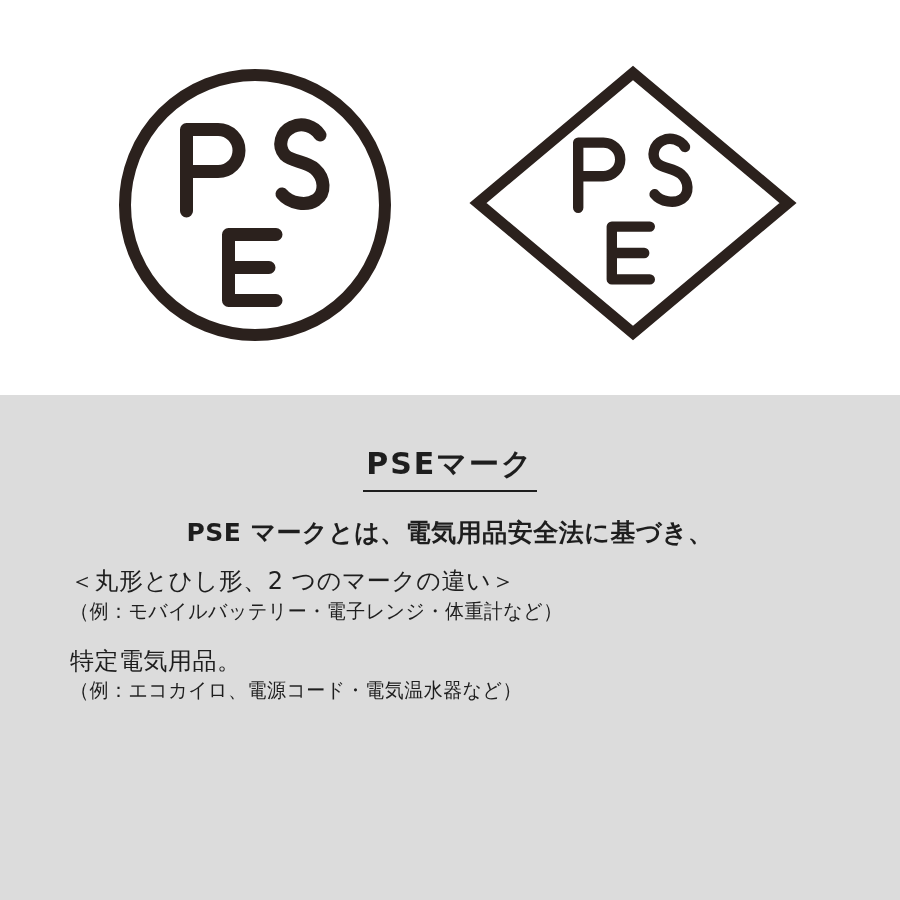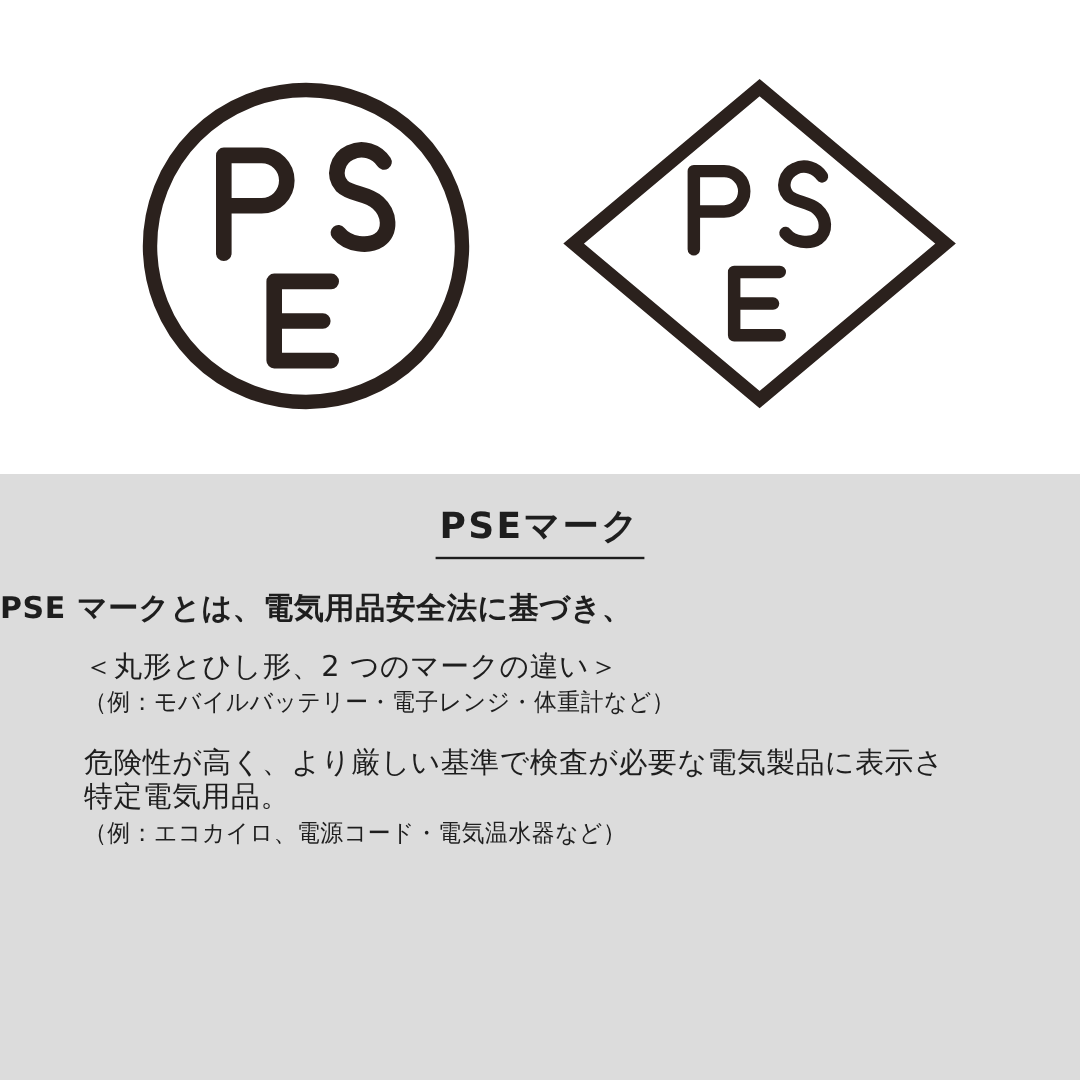--- a/index.html
+++ b/index.html
@@ -26,34 +26,34 @@
     position: absolute;
     left: 0;
     top: 395px;
     width: 900px;
     height: 505px;
     background: #dcdcdc;
     box-sizing: border-box;
   }
   .title-row {
     text-align: center;
-    margin-top: 23px;
+    margin-top: 49px;
   }
   .title {
     display: inline-block;
     font-size: 30px;
     font-weight: 700;
     letter-spacing: 2px;
     color: #1e1e1e;
     border-bottom: 2px solid #1e1e1e;
     padding: 0 3px 5px 3px;
   }
   .intro {
     margin-top: 27px;
-    text-align: left;
+    text-align: center;
     font-size: 25px;
     font-weight: 700;
     line-height: 28px;
     letter-spacing: 0.5px;
   }
   .body-block {
     margin: 20px 40px 0 70px;
     font-size: 24px;
     line-height: 29.5px;
     letter-spacing: 0.5px;
@@ -103,20 +103,19 @@
 
     <div class="body-block">
 
       <div>＜丸形とひし形、2 つのマークの違い＞</div>
 
       <div>
         <div class="example">（例：モバイルバッテリー・電子レンジ・体重計など）</div>
       </div>
 
       <div class="section-2">
-        <div>危険性が高く、より厳しい基準で検査が必要な電気製品に表示さ</div>
         <div>特定電気用品。</div>
         <div class="example">（例：エコカイロ、電源コード・電気温水器など）</div>
       </div>
 
     </div>
   </div>
 </div>
 
 </body></html>

